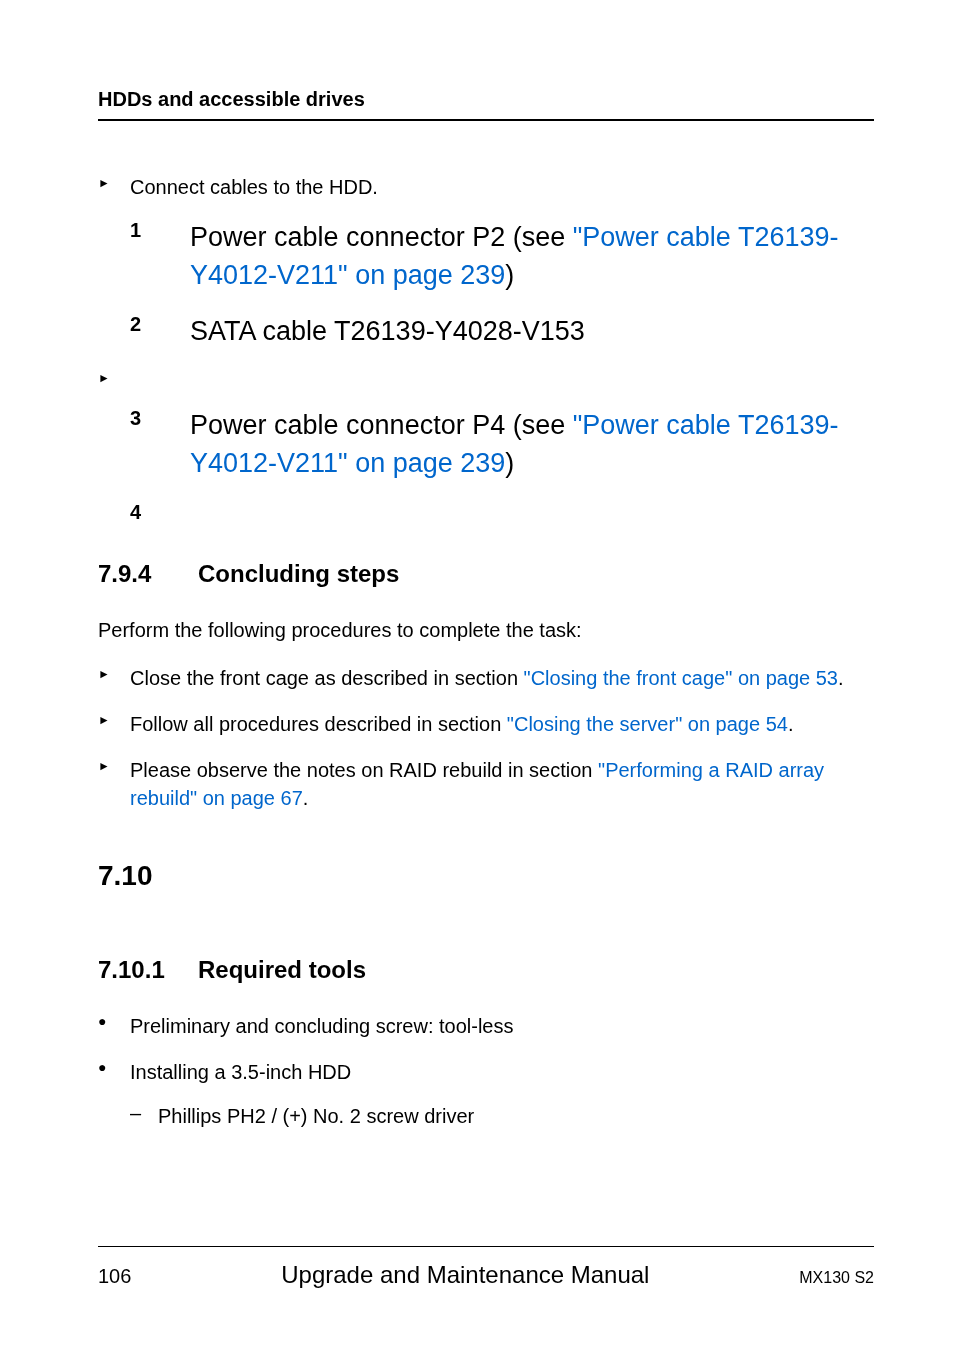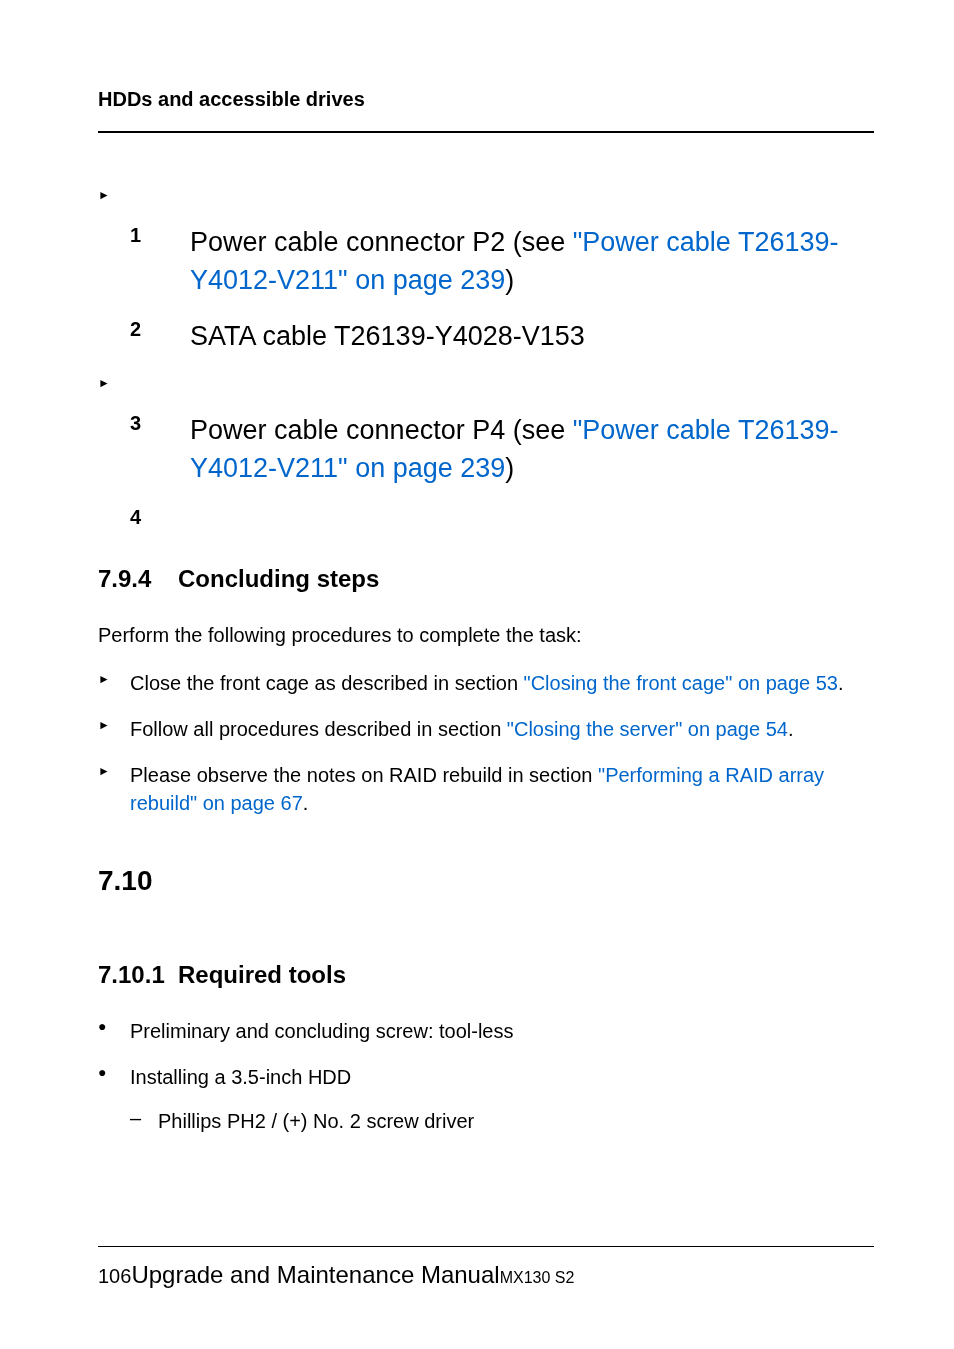--- a/index.html
+++ b/index.html
@@ -12,21 +12,21 @@
     height: 1349px;
     background: #ffffff;
     font-family: Arial, Helvetica, sans-serif;
     color: #000000;
     position: relative;
     padding: 88px 80px 0 98px;
   }
   .header-title {
     font-size: 20px;
     font-weight: bold;
-    padding-bottom: 20px;
+    padding-bottom: 8px;
     border-bottom: 2px solid #000;
     margin-bottom: 52px;
   }
   .bullet-item {
     display: flex;
     margin-bottom: 18px;
   }
   .bullet-marker {
     flex-shrink: 0;
     width: 32px;
@@ -56,20 +56,21 @@
   }
   .link {
     color: #0066cc;
   }
   .section-heading-h3 {
     font-size: 24px;
     font-weight: bold;
     margin-top: 36px;
     margin-bottom: 28px;
     display: flex;
+    gap: 20px;
   }
   .section-number {
     width: 80px;
     flex-shrink: 0;
   }
   .section-heading-h2 {
     font-size: 28px;
     font-weight: bold;
     margin-top: 48px;
     margin-bottom: 64px;
@@ -103,21 +104,21 @@
     font-size: 20px;
   }
   .footer {
     position: absolute;
     bottom: 60px;
     left: 98px;
     right: 80px;
     border-top: 1px solid #000;
     padding-top: 14px;
     display: flex;
-    justify-content: flex-start;
+    justify-content: space-between;
     align-items: baseline;
   }
   .footer-page {
     font-size: 20px;
   }
   .footer-center {
     font-size: 24px;
   }
   .footer-right {
     font-size: 16px;
@@ -129,20 +130,21 @@
     top: -2px;
   }
 </style>
 </head>
 <body>
 
 <div class="header-title">HDDs and accessible drives</div>
 
 <div class="bullet-item">
   <div class="bullet-marker triangle"></div>
+  <div class="bullet-text">Connect cables to the HDD.</div>
 </div>
 
 <div class="numbered-list">
   <div class="numbered-item">
     <div class="numbered-marker">1</div>
     <div class="numbered-text">
       <span>Power cable connector P2 (see </span><span class="link">"Power cable T26139-Y4012-V211" on page 239</span><span>)</span>
     </div>
   </div>
   <div class="numbered-item">

